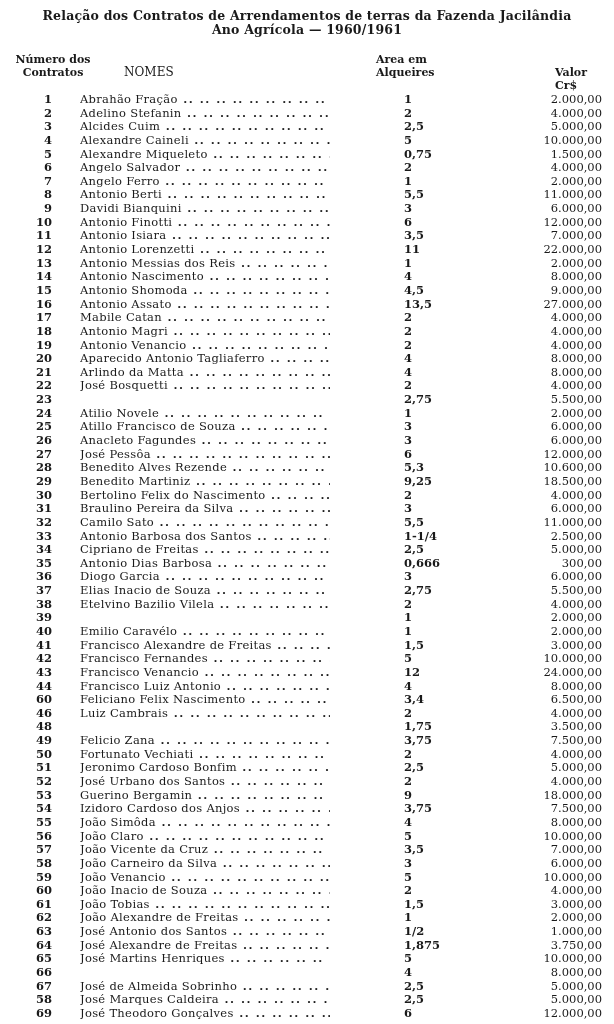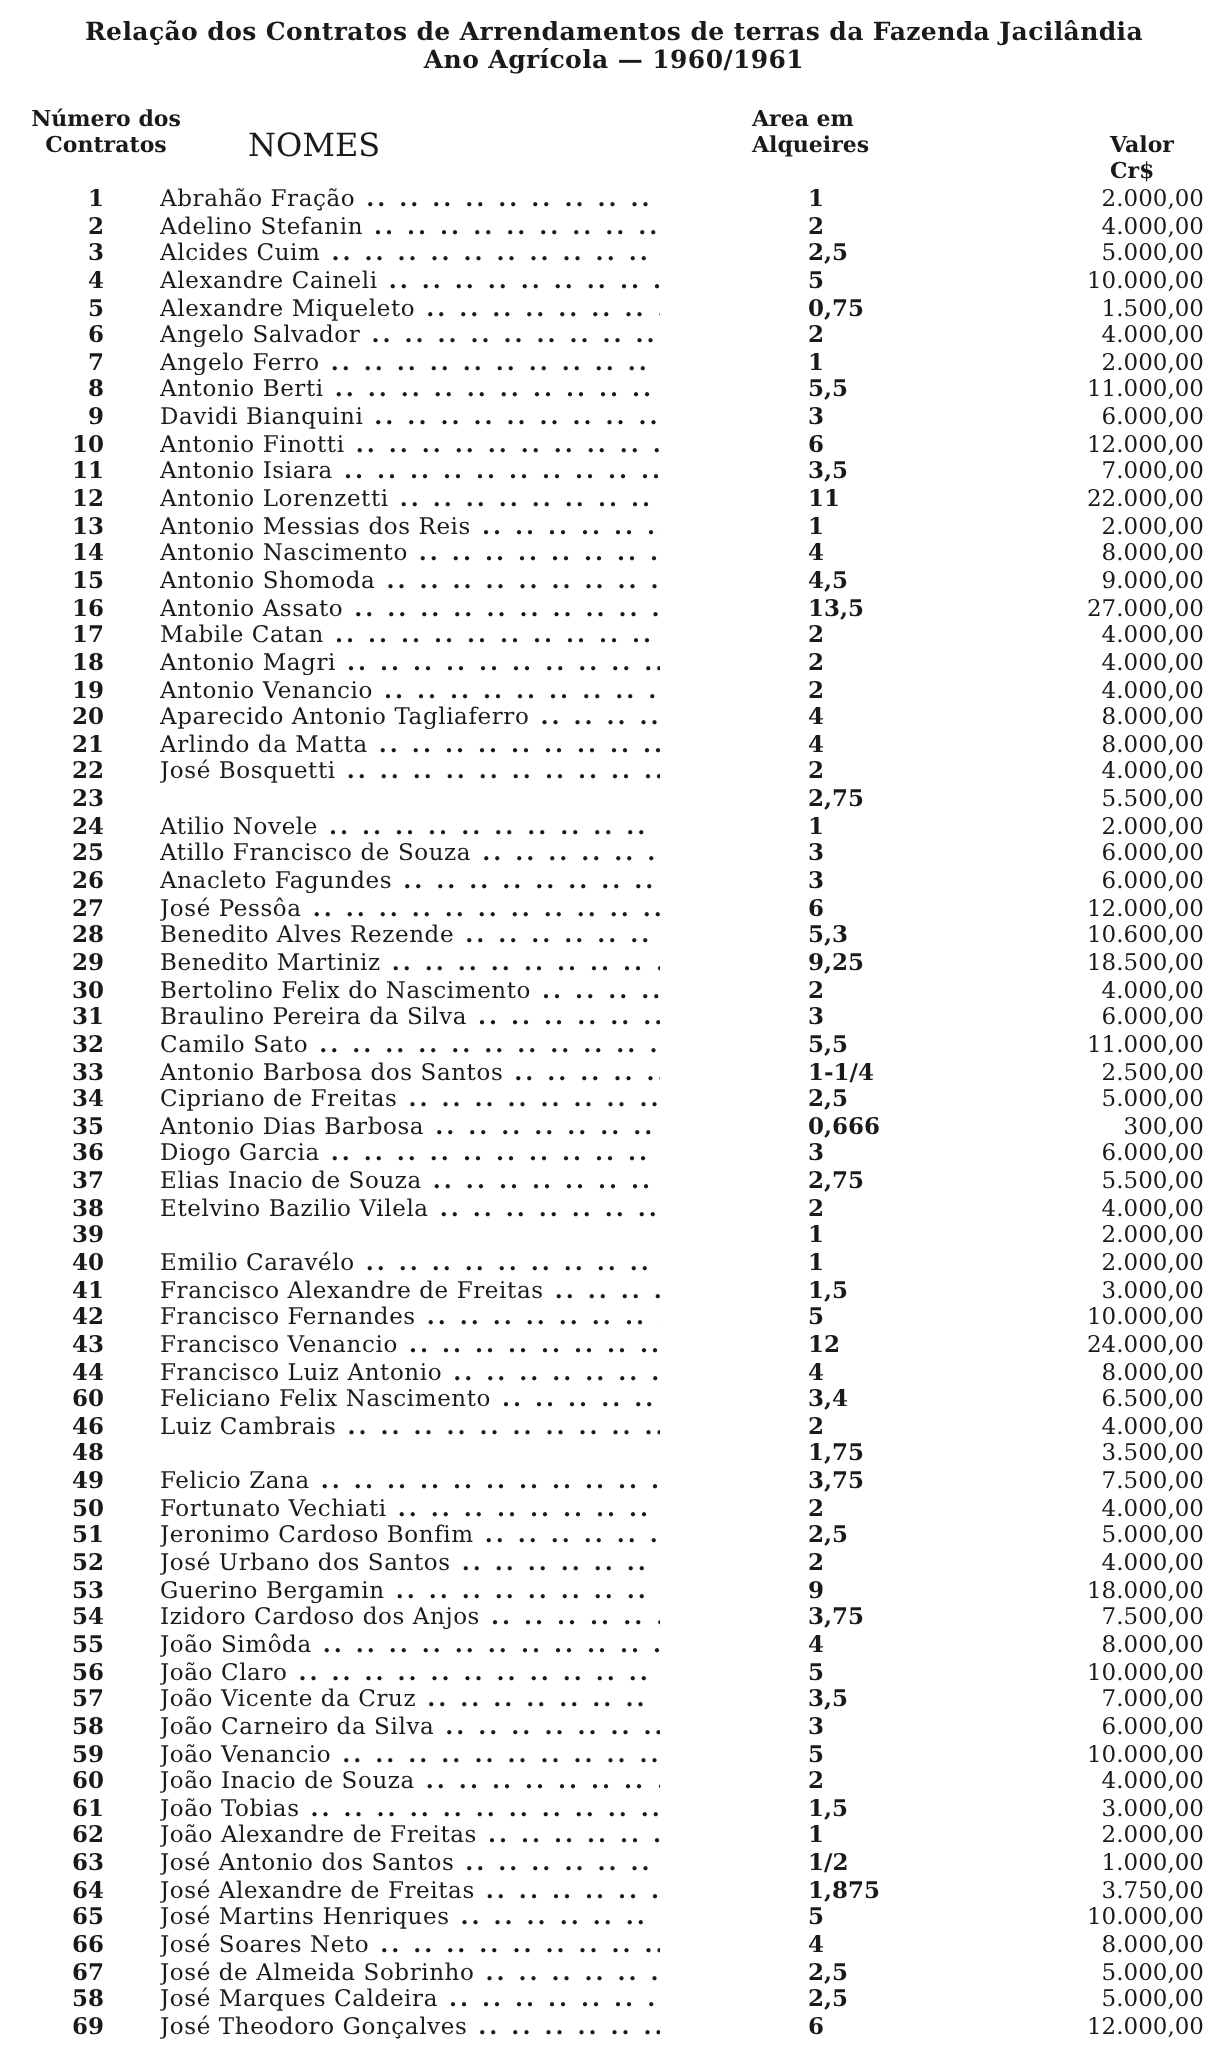--- a/index.html
+++ b/index.html
@@ -11,21 +11,21 @@
   }
   .page { position: absolute; left: 0; top: 0; width: 614px; height: 1024px; }
   .title {
     position: absolute; left: 0; width: 614px; text-align: center;
     font-weight: bold; font-size: 12.5px; line-height: 14px; letter-spacing: 0.2px;
   }
   .title.l1 { top: 9px; }
   .title.l2 { top: 23px; }
   .hdr { position: absolute; font-weight: bold; font-size: 11px; line-height: 13px; }
   .hdr-num { left: 8px; top: 53px; text-align: center; width: 90px; }
-  .hdr-names { left: 124px; top: 66px; font-weight: normal; font-size: 16px; }
+  .hdr-names { left: 124px; top: 66px; font-weight: normal; font-size: 12px; }
   .hdr-area { left: 376px; top: 53px; }
   .hdr-val { left: 555px; top: 66px; text-align: left; width: 46px; }
   .rows { position: absolute; left: 0; top: 93px; width: 614px; }
   .row {
     position: relative; height: 13.65px; font-size: 11.5px; line-height: 13.65px;
     white-space: nowrap;
   }
   .row .num { position: absolute; left: 20px; width: 32px; text-align: right; font-weight: bold; }
   .row .name { position: absolute; left: 80px; width: 250px; overflow: hidden; letter-spacing: 0.3px; }
   .row .name::after {
@@ -433,21 +433,20 @@
         <span class="val">3.750,00</span>
       </div>
       <div class="row">
         <span class="num">65</span>
         <span class="name">José Martins Henriques</span>
         <span class="area">5</span>
         <span class="val">10.000,00</span>
       </div>
       <div class="row">
         <span class="num">66</span>
-        <span class="name">José Soares Neto</span>
         <span class="area">4</span>
         <span class="val">8.000,00</span>
       </div>
       <div class="row">
         <span class="num">67</span>
         <span class="name">José de Almeida Sobrinho</span>
         <span class="area">2,5</span>
         <span class="val">5.000,00</span>
       </div>
       <div class="row">

